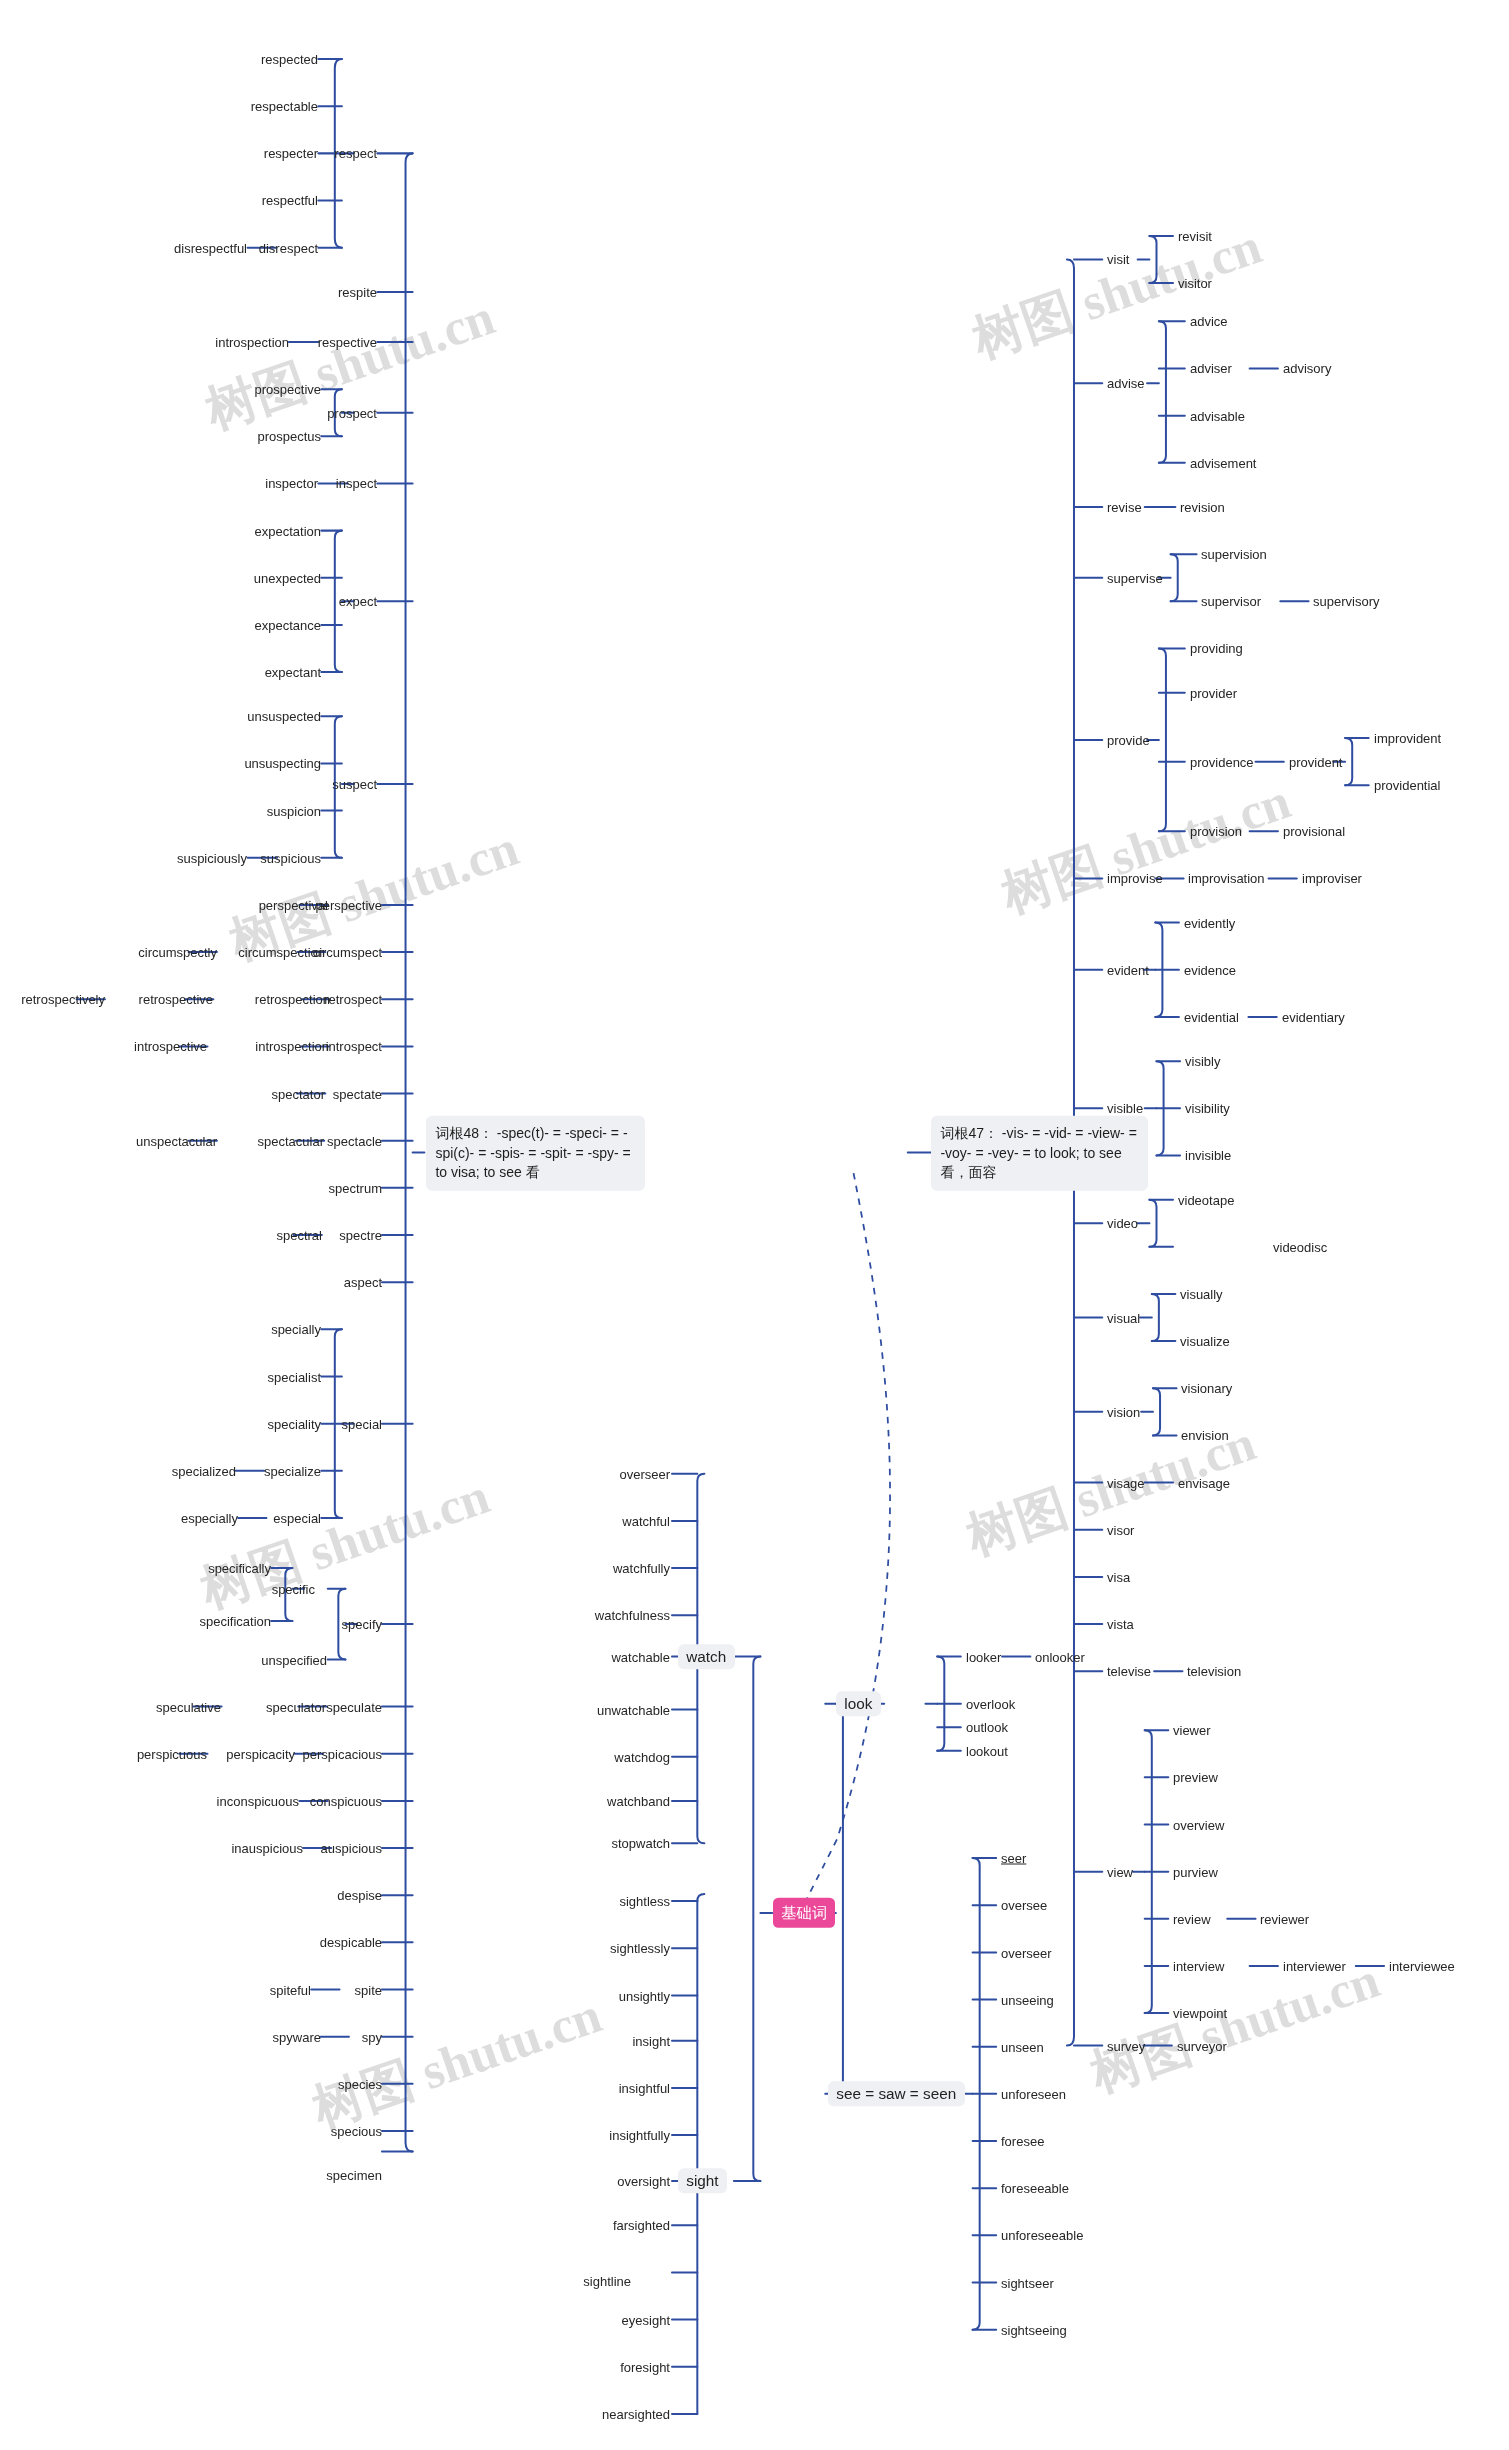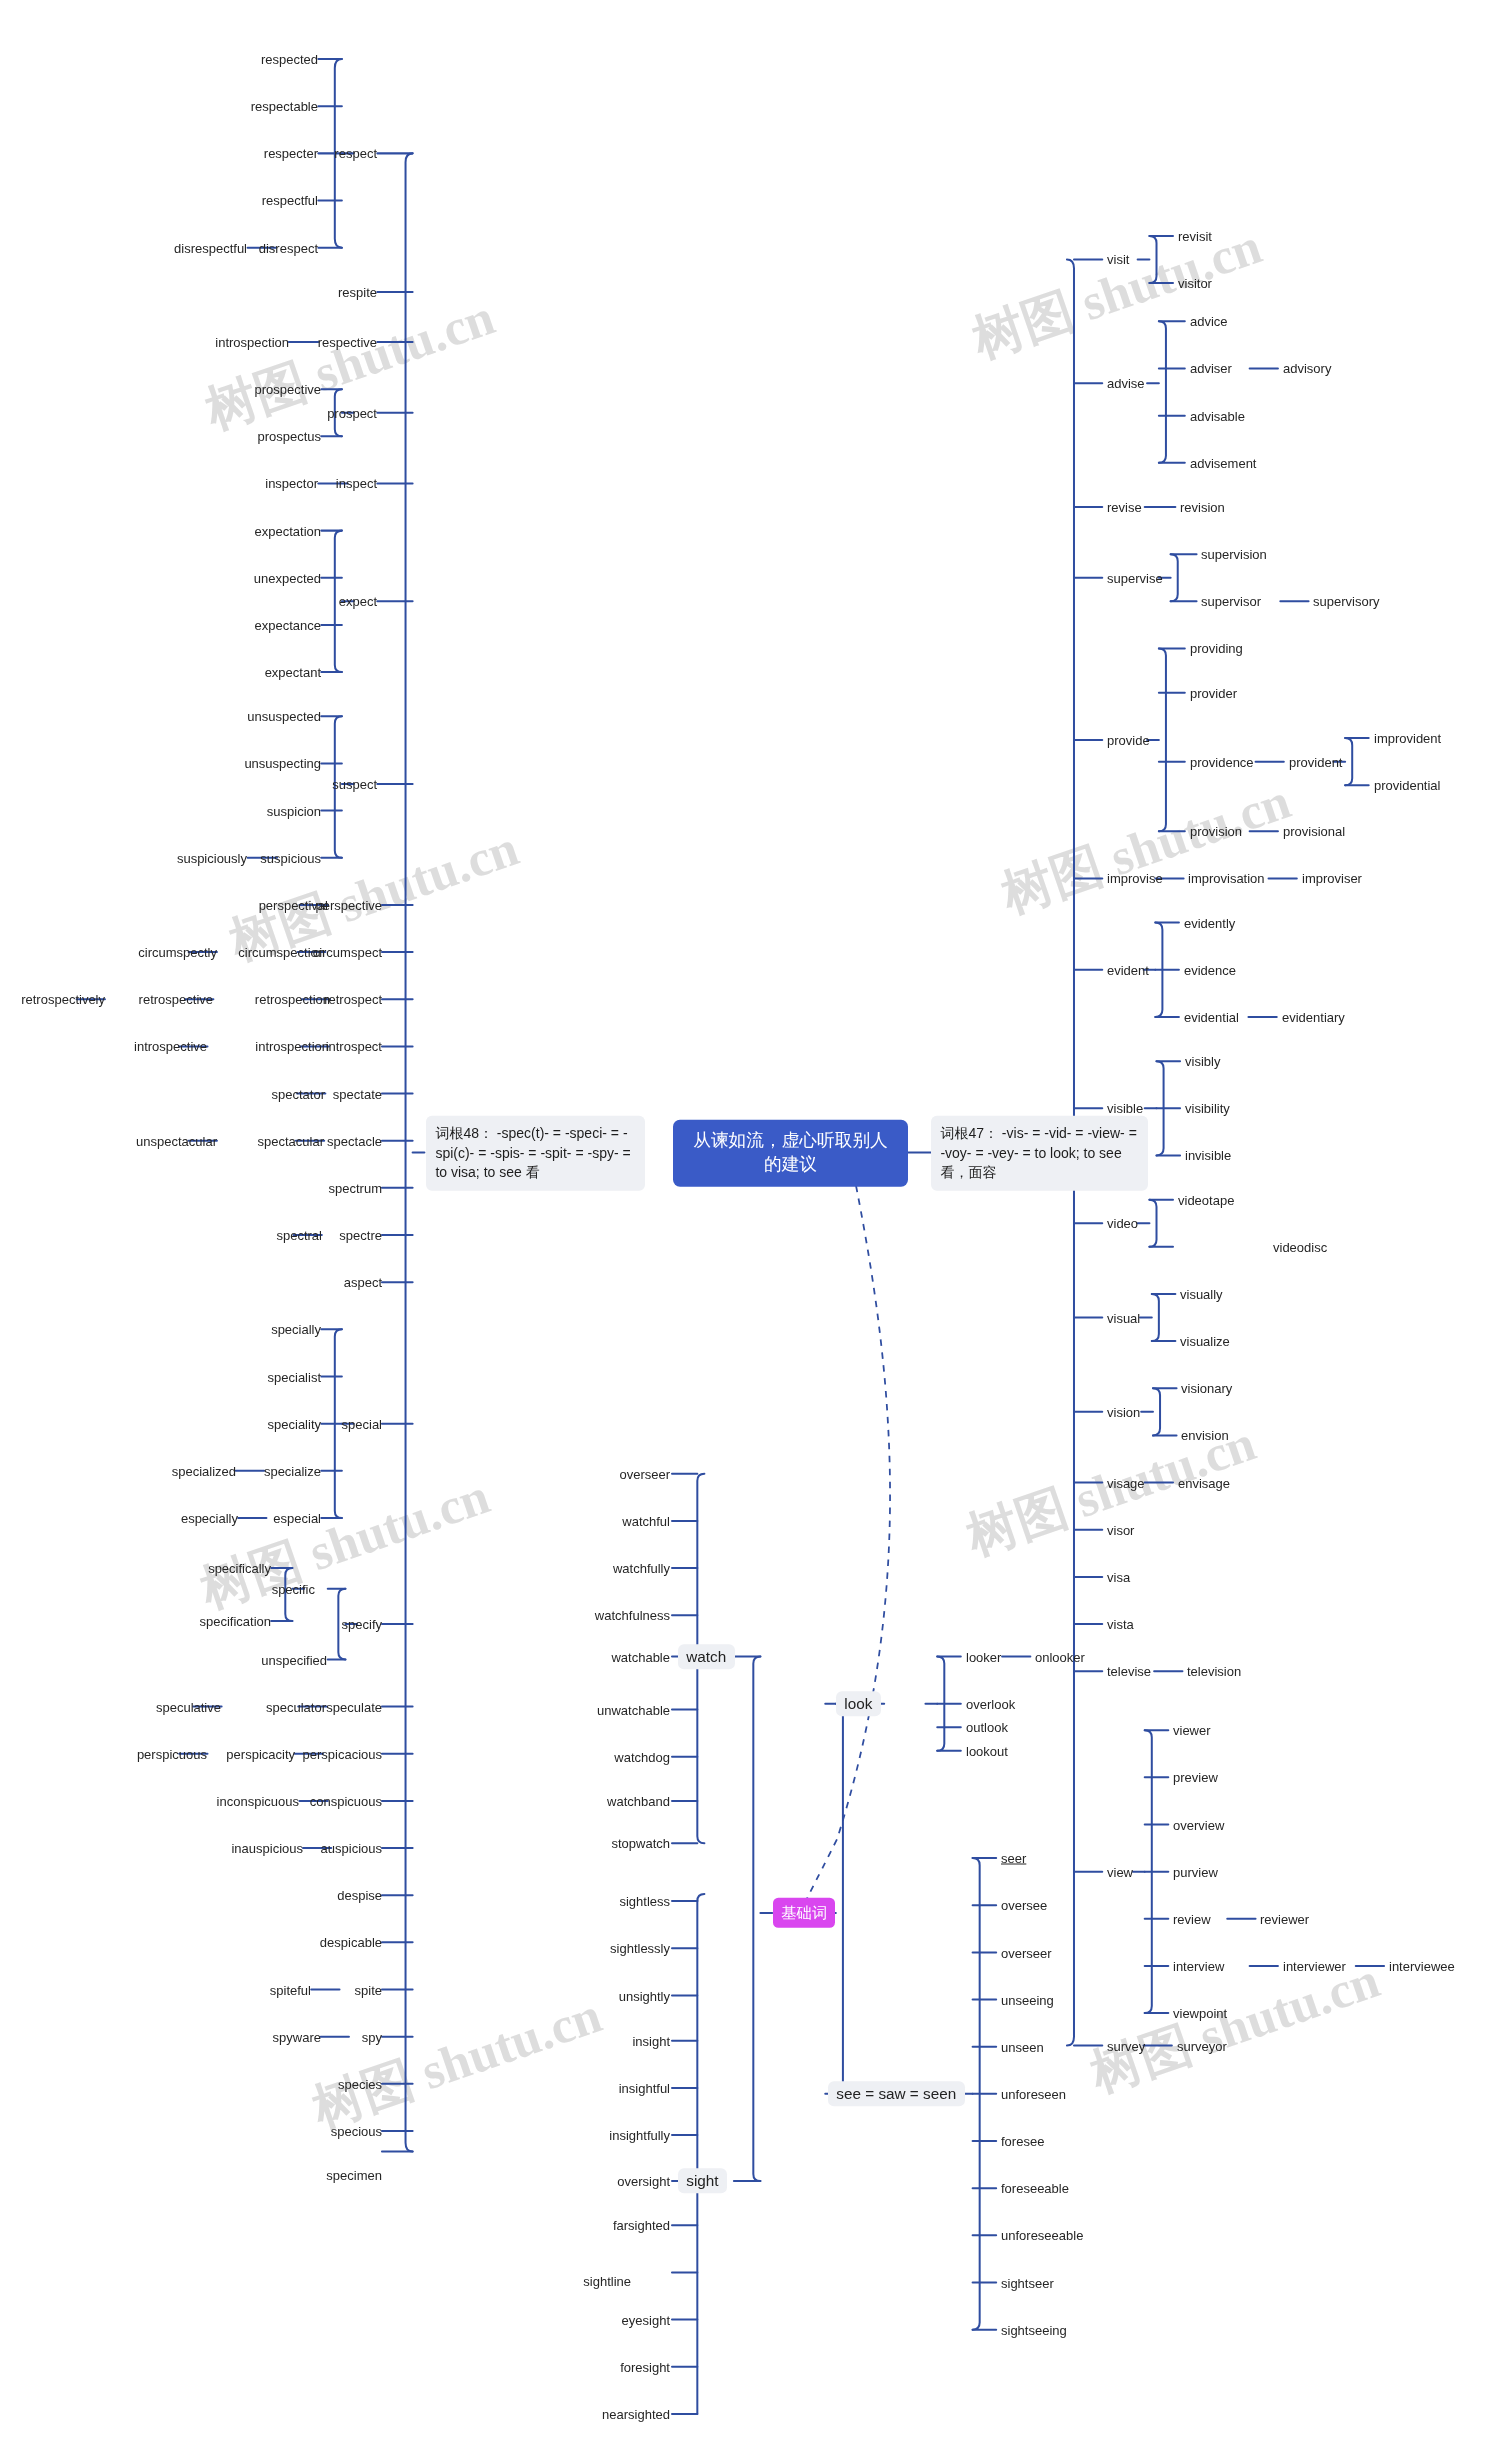--- a/index.html
+++ b/index.html
@@ -50,21 +50,21 @@
     color:#1d1d1d;
     border-radius:5.9px;
     font-size:14px;
     line-height:1.38;
     padding:8.3px 9.4px;
     box-sizing:border-box;
     transform:translateY(-50%);
   }
   .basicword{
     position:absolute;
-    background:#d946ef;color:#fff;border-radius:5.3px;
+    background:#ec4899;color:#fff;border-radius:5.3px;
     font-size:15.3px;padding:4.7px 8.3px;white-space:nowrap;
     transform:translateY(-50%);
   }
   .wm{
     position:absolute;
     color:#c9c9c9;
     opacity:.62;
     font-family:"Liberation Serif","DejaVu Serif",serif;
     font-size:51px;
     font-weight:700;
@@ -385,21 +385,20 @@
       <path d="M1650 3952 H 1690"></path>
     </g>
 
     <g fill="none" stroke="#2f4da0" stroke-width="3" stroke-dasharray="11 11">
       <path d="M1448 1990 C 1510 2300 1560 2680 1420 3120 C 1380 3200 1368 3220 1362 3238"></path>
     </g>
   </svg>
 
   <div class="rootchip" style="left:426px;top:1153px;width:219px;">词根48： -spec(t)- = -speci- = -spi(c)- = -spis- = -spit- = -spy- = to visa; to see 看</div>
 
-  <div class="rootbox" style="left:673px;top:1153px;width:235px;">从谏如流，虚心听取别人的建议</div>
 
   <div class="rootchip" style="left:931px;top:1153px;width:217px;">词根47： -vis- = -vid- = -view- = -voy- = -vey- = to look; to see 看，面容</div>
 
   <div class="basicword" style="left:773px;top:1913px;">基础词</div>
 
   <div class="node r" style="right:1132px;top:153px;">respect</div>
   <div class="node r" style="right:1191px;top:59px;">respected</div>
   <div class="node r" style="right:1191px;top:106px;">respectable</div>
   <div class="node r" style="right:1191px;top:153px;">respecter</div>
   <div class="node r" style="right:1191px;top:200px;">respectful</div>

